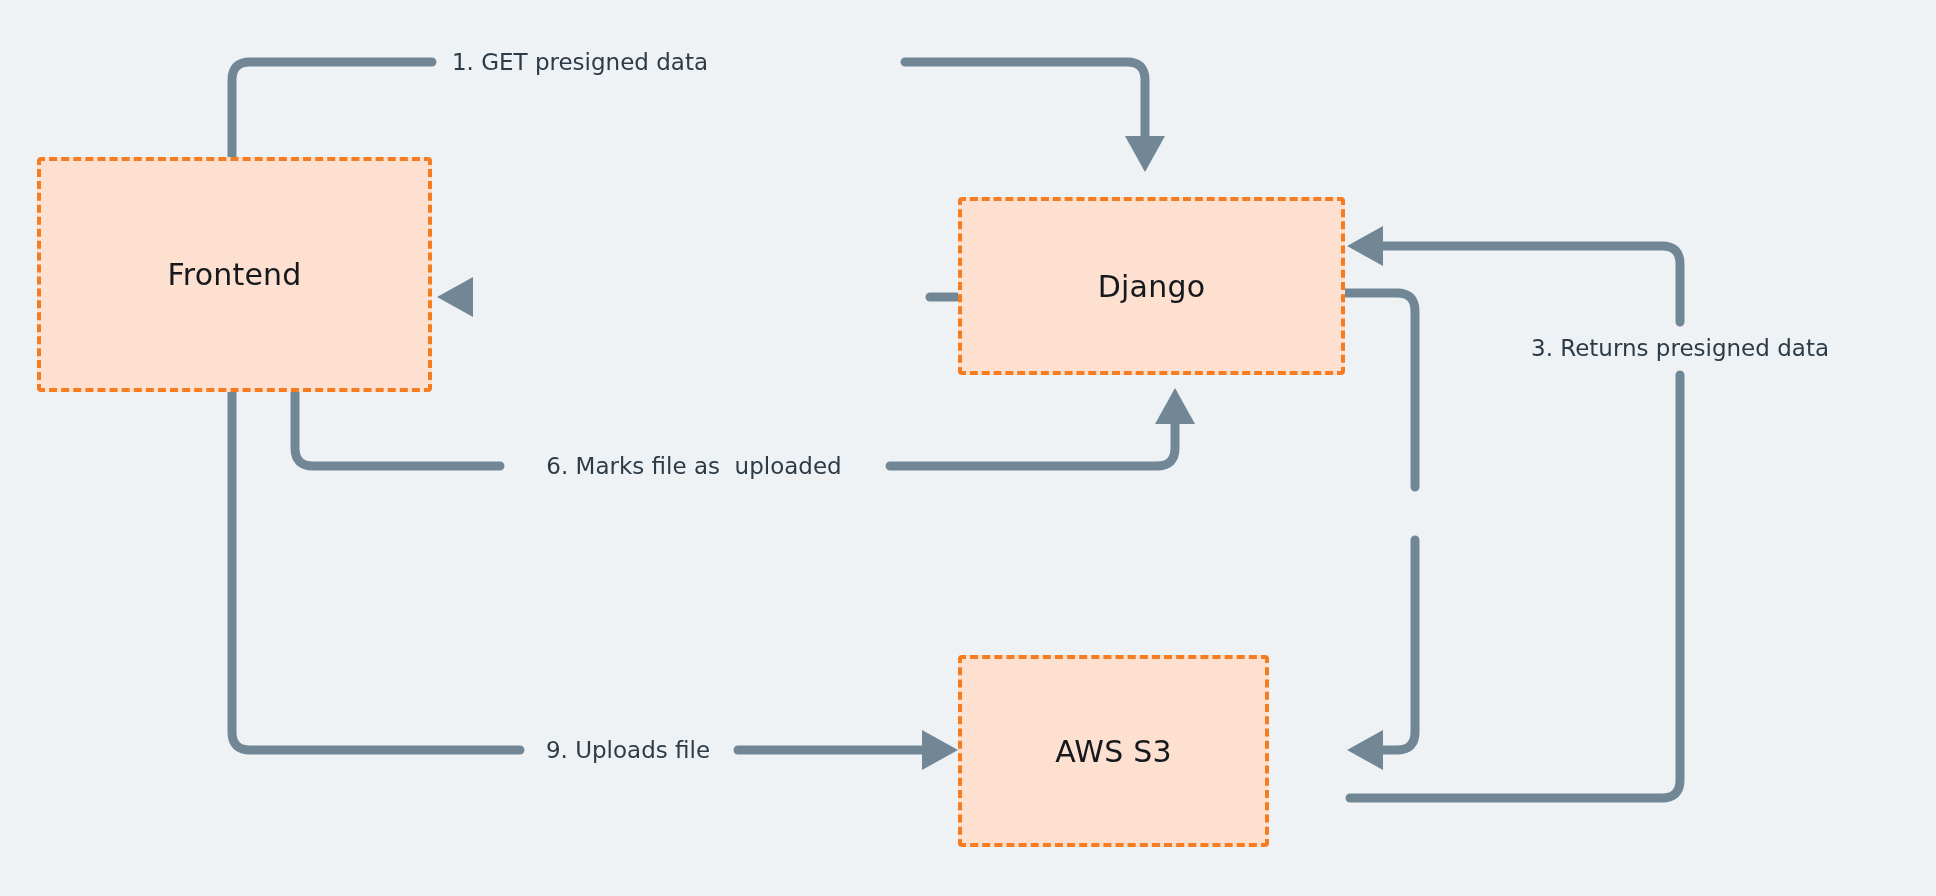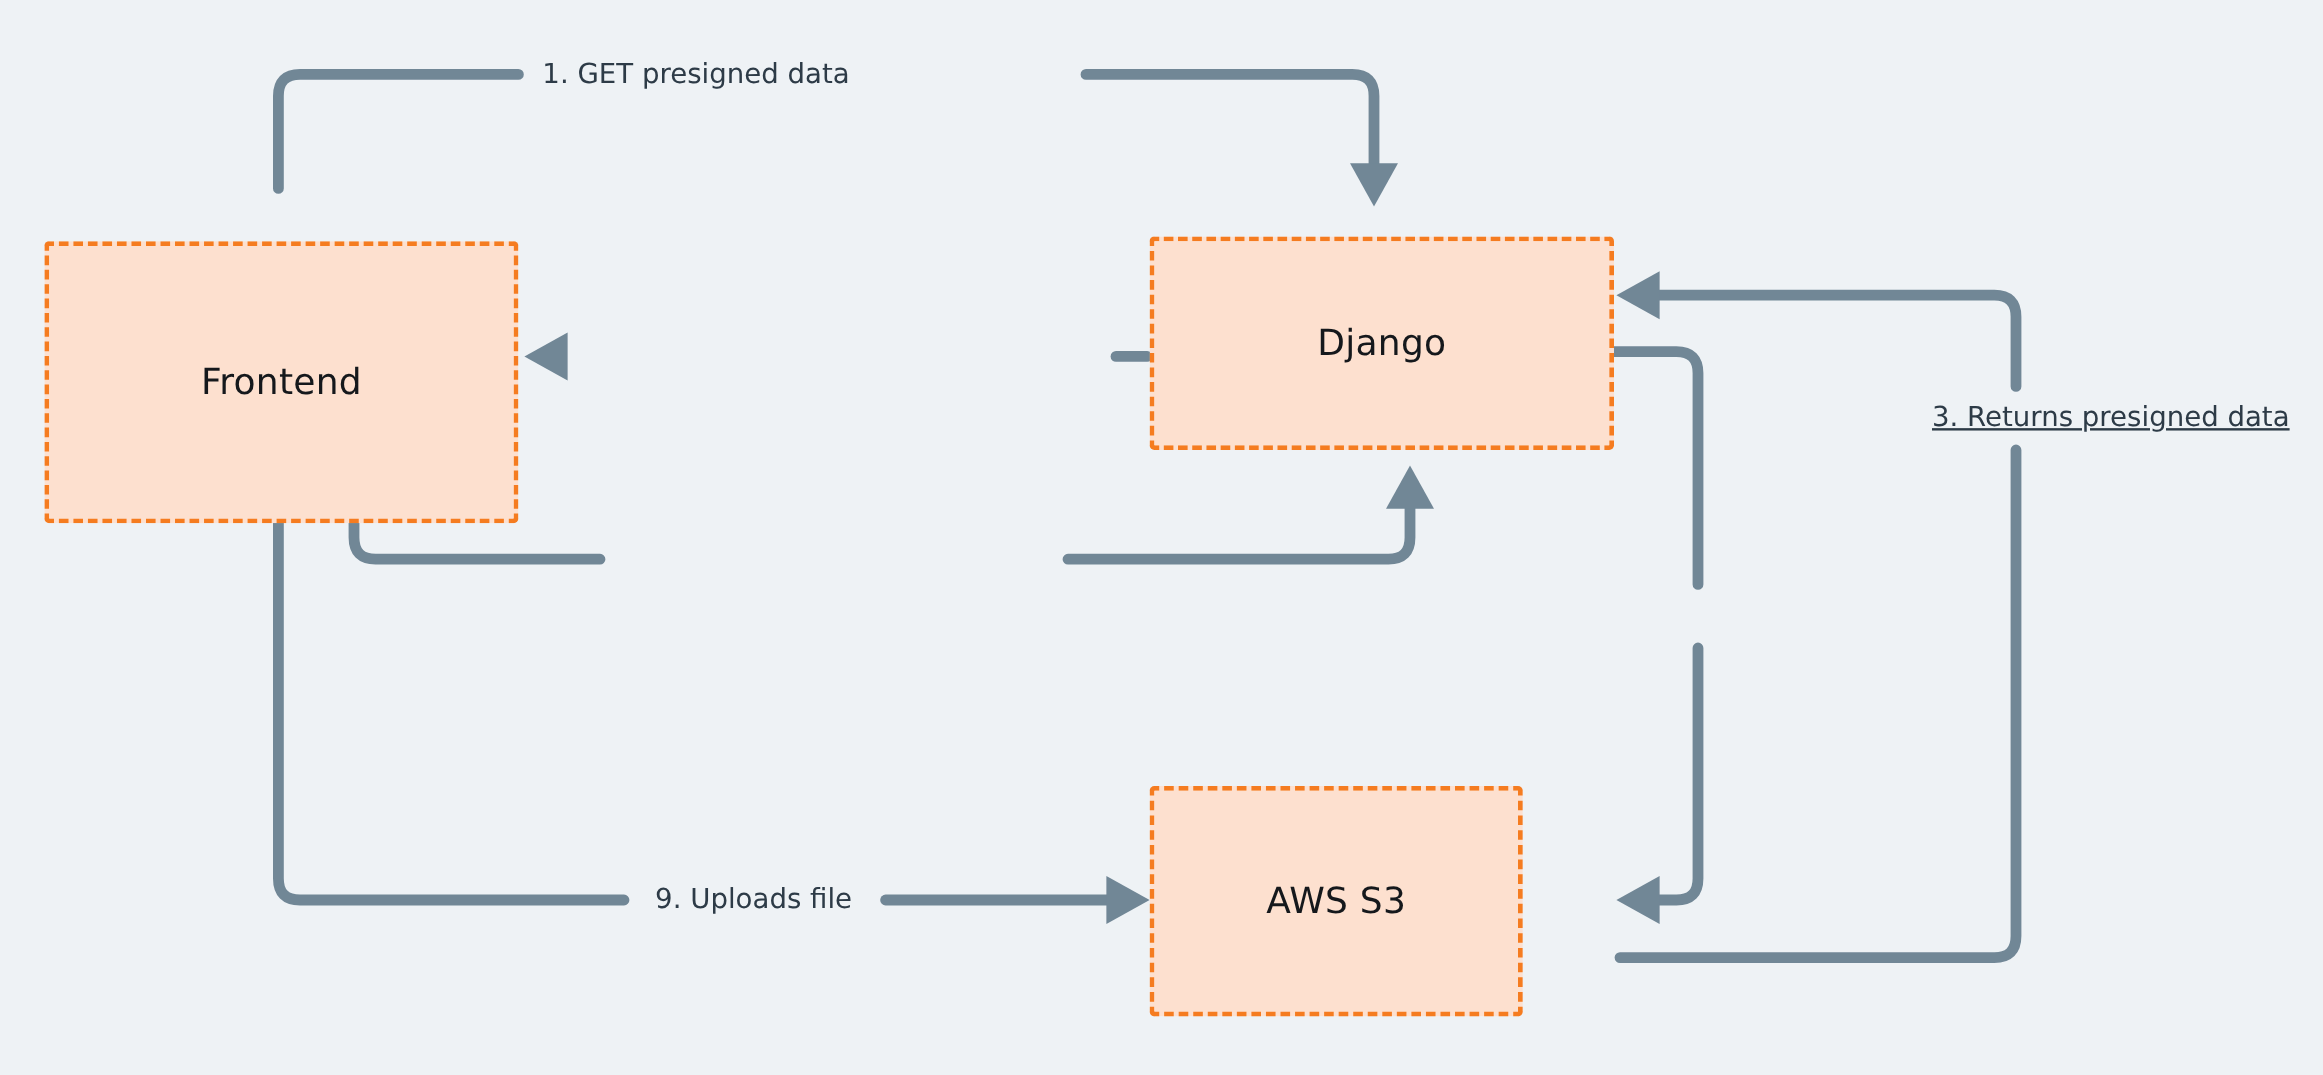--- a/index.html
+++ b/index.html
@@ -98,34 +98,35 @@
     </g>
 
     <g>
       <path class="edge-path" d="M 295 392 L 295 448 Q 295 466 313 466 L 500 466"></path>
       <path class="edge-path" d="M 890 466 L 1157 466 Q 1175 466 1175 448 L 1175 420"></path>
       <polygon class="edge-head" points="1175,388 1155,424 1195,424"></polygon>
     </g>
 
   </svg>
 
-  <div class="node" style="left:37px; top:157px; width:395px; height:235px;margin-top:44px;">
+  <div class="node" style="left:37px; top:157px; width:395px; height:235px;">
     <span class="node-label">Frontend</span>
   </div>
 
   <div class="node" style="left:958px; top:197px; width:387px; height:178px;">
     <span class="node-label">Django</span>
   </div>
 
   <div class="node" style="left:958px; top:655px; width:311px; height:192px;">
     <span class="node-label">AWS S3</span>
   </div>
 
   <div class="edge-label" style="left:580px; top:62px;">1. GET presigned data</div>
 
 
-  <div class="edge-label" style="left:1759px; top:348px;text-decoration:underline;">3. Returns presigned data</div>
+  <div class="edge-label" style="left:1680px; top:348px;">3. Returns presigned data</div>
 
 
   <div class="edge-label" style="left:628px; top:750px;">9. Uploads file</div>
 
+  <div class="edge-label" style="left:694px; top:466px;">6. Marks file as  uploaded</div>
 
 </div>
 
 </body></html>

